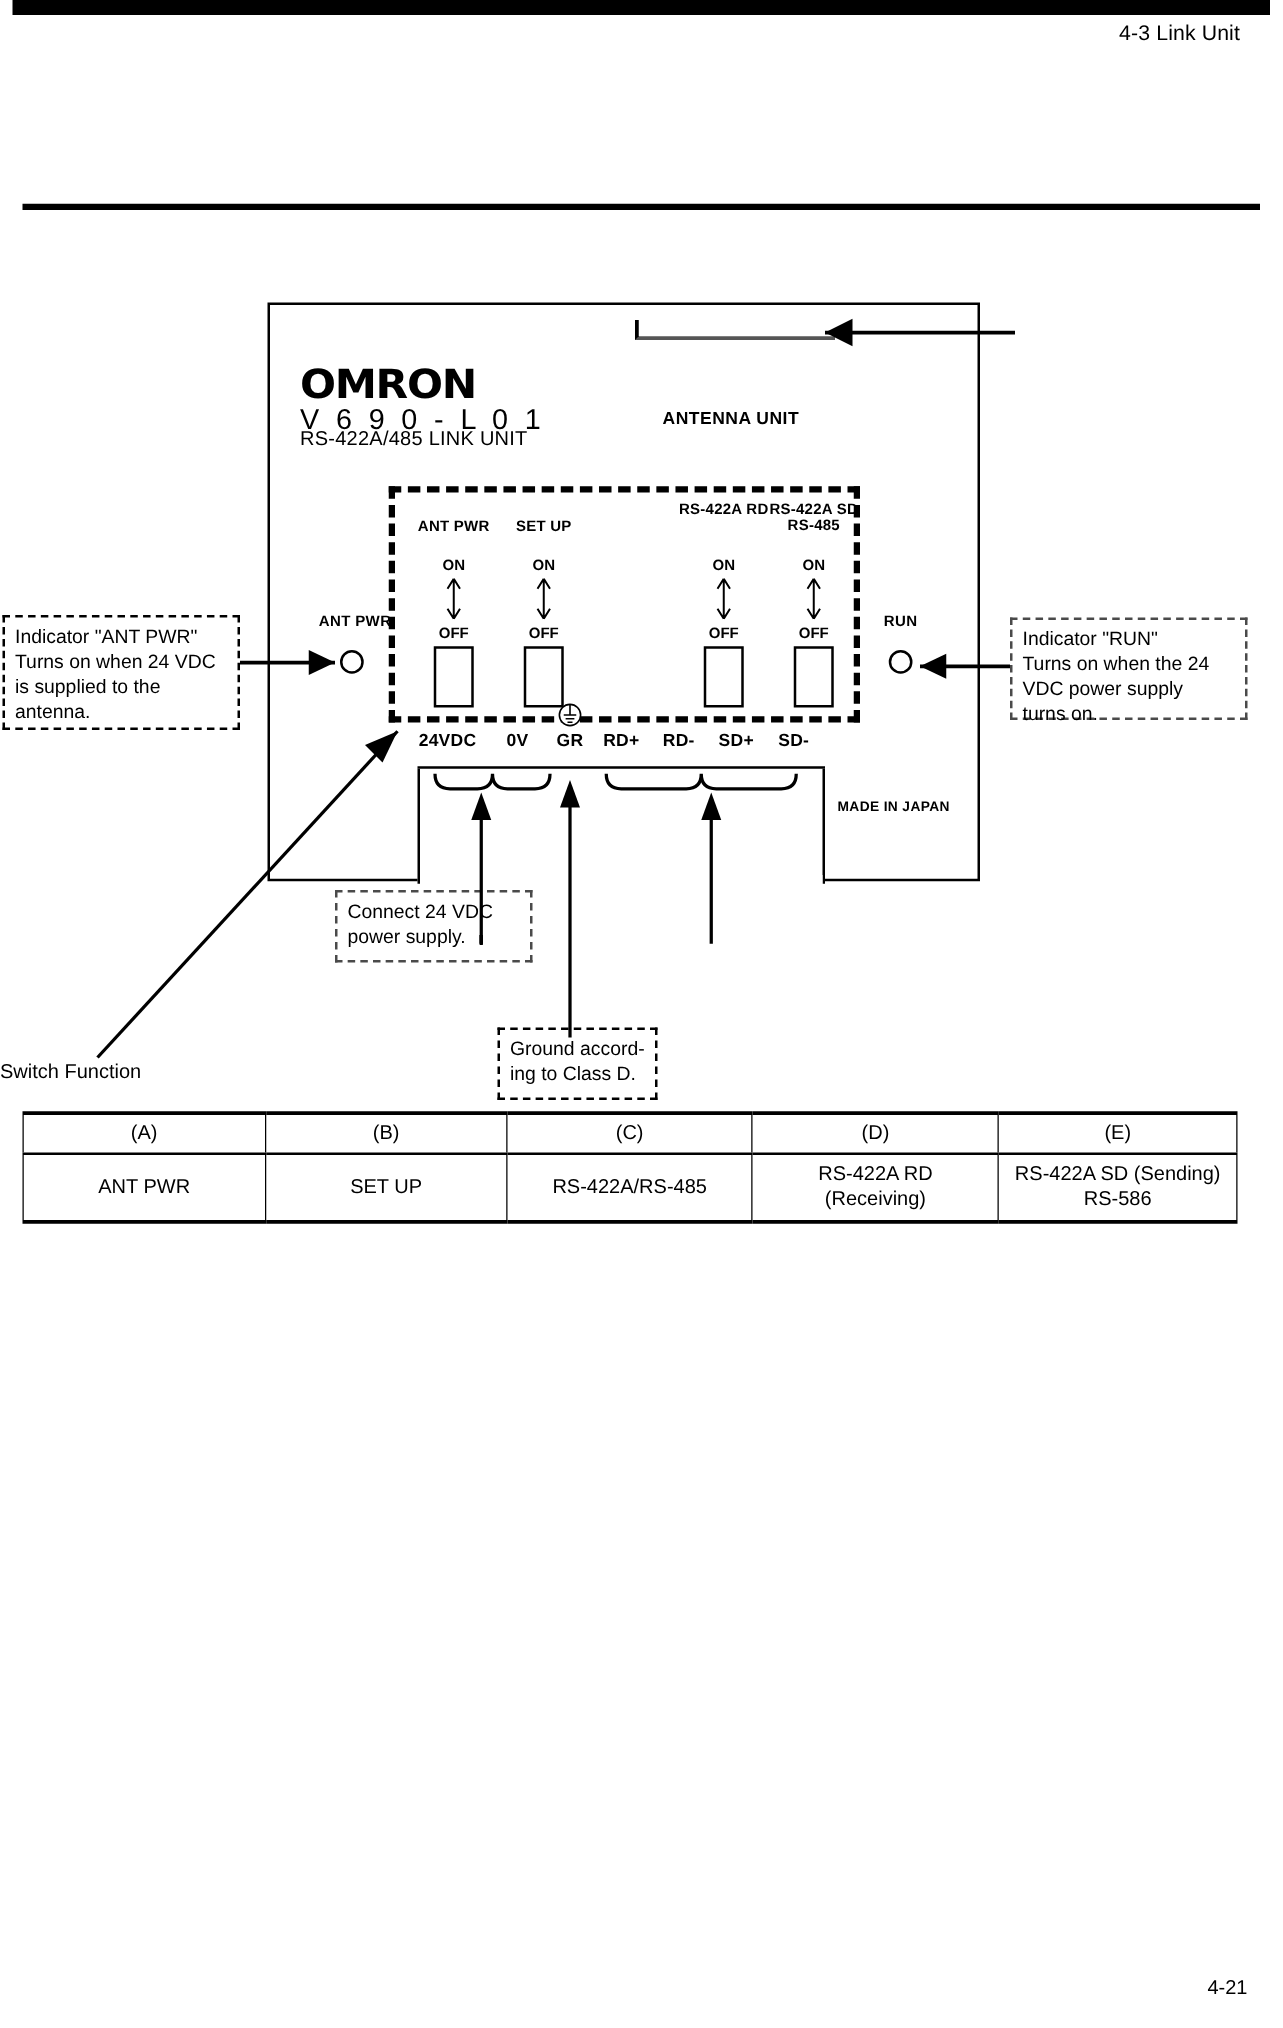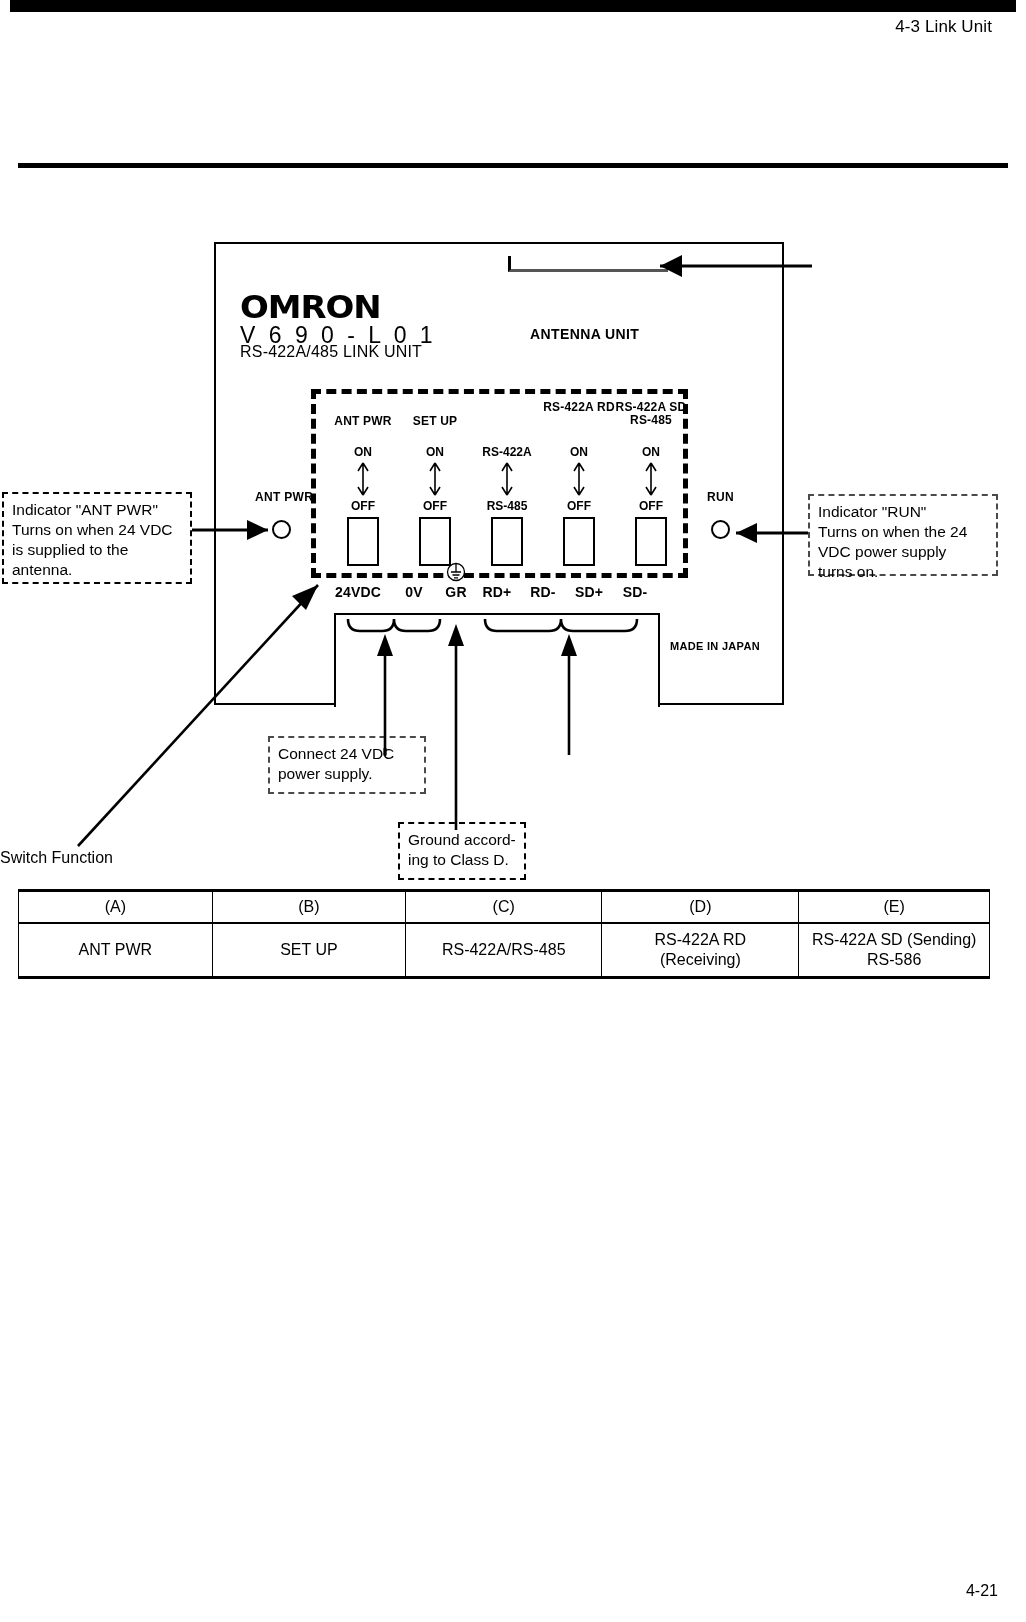--- a/index.html
+++ b/index.html
@@ -302,31 +302,20 @@
     <div class="sw-top-label">ON</div>
     <div class="sw-arrow">
       <svg width="16" height="40" viewBox="0 0 16 40">
           <path d="M8 4 L3 12 M8 4 L13 12 M8 4 L8 36 M8 36 L3 28 M8 36 L13 28" stroke="#000" stroke-width="1.6" fill="none"></path>
         </svg>
     </div>
     <div class="sw-bot-label">OFF</div>
     <div class="sw-box"></div>
   </div>
 
-  <div class="sw-col" style="left:464px; top:415px;">
-    <div class="sw-head"></div>
-    <div class="sw-top-label">RS-422A</div>
-    <div class="sw-arrow">
-      <svg width="16" height="40" viewBox="0 0 16 40">
-          <path d="M8 4 L3 12 M8 4 L13 12 M8 4 L8 36 M8 36 L3 28 M8 36 L13 28" stroke="#000" stroke-width="1.6" fill="none"></path>
-        </svg>
-    </div>
-    <div class="sw-bot-label">RS-485</div>
-    <div class="sw-box"></div>
-  </div>
 
   <div class="sw-col" style="left:536px; top:401px;">
     <div class="sw-head" style="height:42px">RS-422A
 RD</div>
     <div class="sw-top-label">ON</div>
     <div class="sw-arrow">
       <svg width="16" height="40" viewBox="0 0 16 40">
           <path d="M8 4 L3 12 M8 4 L13 12 M8 4 L8 36 M8 36 L3 28 M8 36 L13 28" stroke="#000" stroke-width="1.6" fill="none"></path>
         </svg>
     </div>
@@ -368,21 +357,21 @@
   <div class="callout black" style="left:2px; top:492px; width:190px; height:92px;">Indicator "ANT PWR"
 Turns on when 24 VDC
 is supplied to the
 antenna.</div>
 
   <div class="callout" style="left:808px; top:494px; width:190px; height:82px;">Indicator "RUN"
 Turns on when the 24
 VDC power supply
 turns on.</div>
 
-  <div class="callout" style="left:268px; top:736px; width:158px; height:58px;">Connect 24 VDC
+  <div class="callout" style="left:268px; top:712px; width:158px; height:58px;">Connect 24 VDC
 power supply.</div>
 
   <div class="callout black" style="left:398px; top:822px; width:128px; height:58px;">Ground accord-
 ing to Class D.</div>
 
 
   <div class="plain-label" style="left:0px; top:849px;">Switch Function</div>
 
   <svg class="overlay">
 

